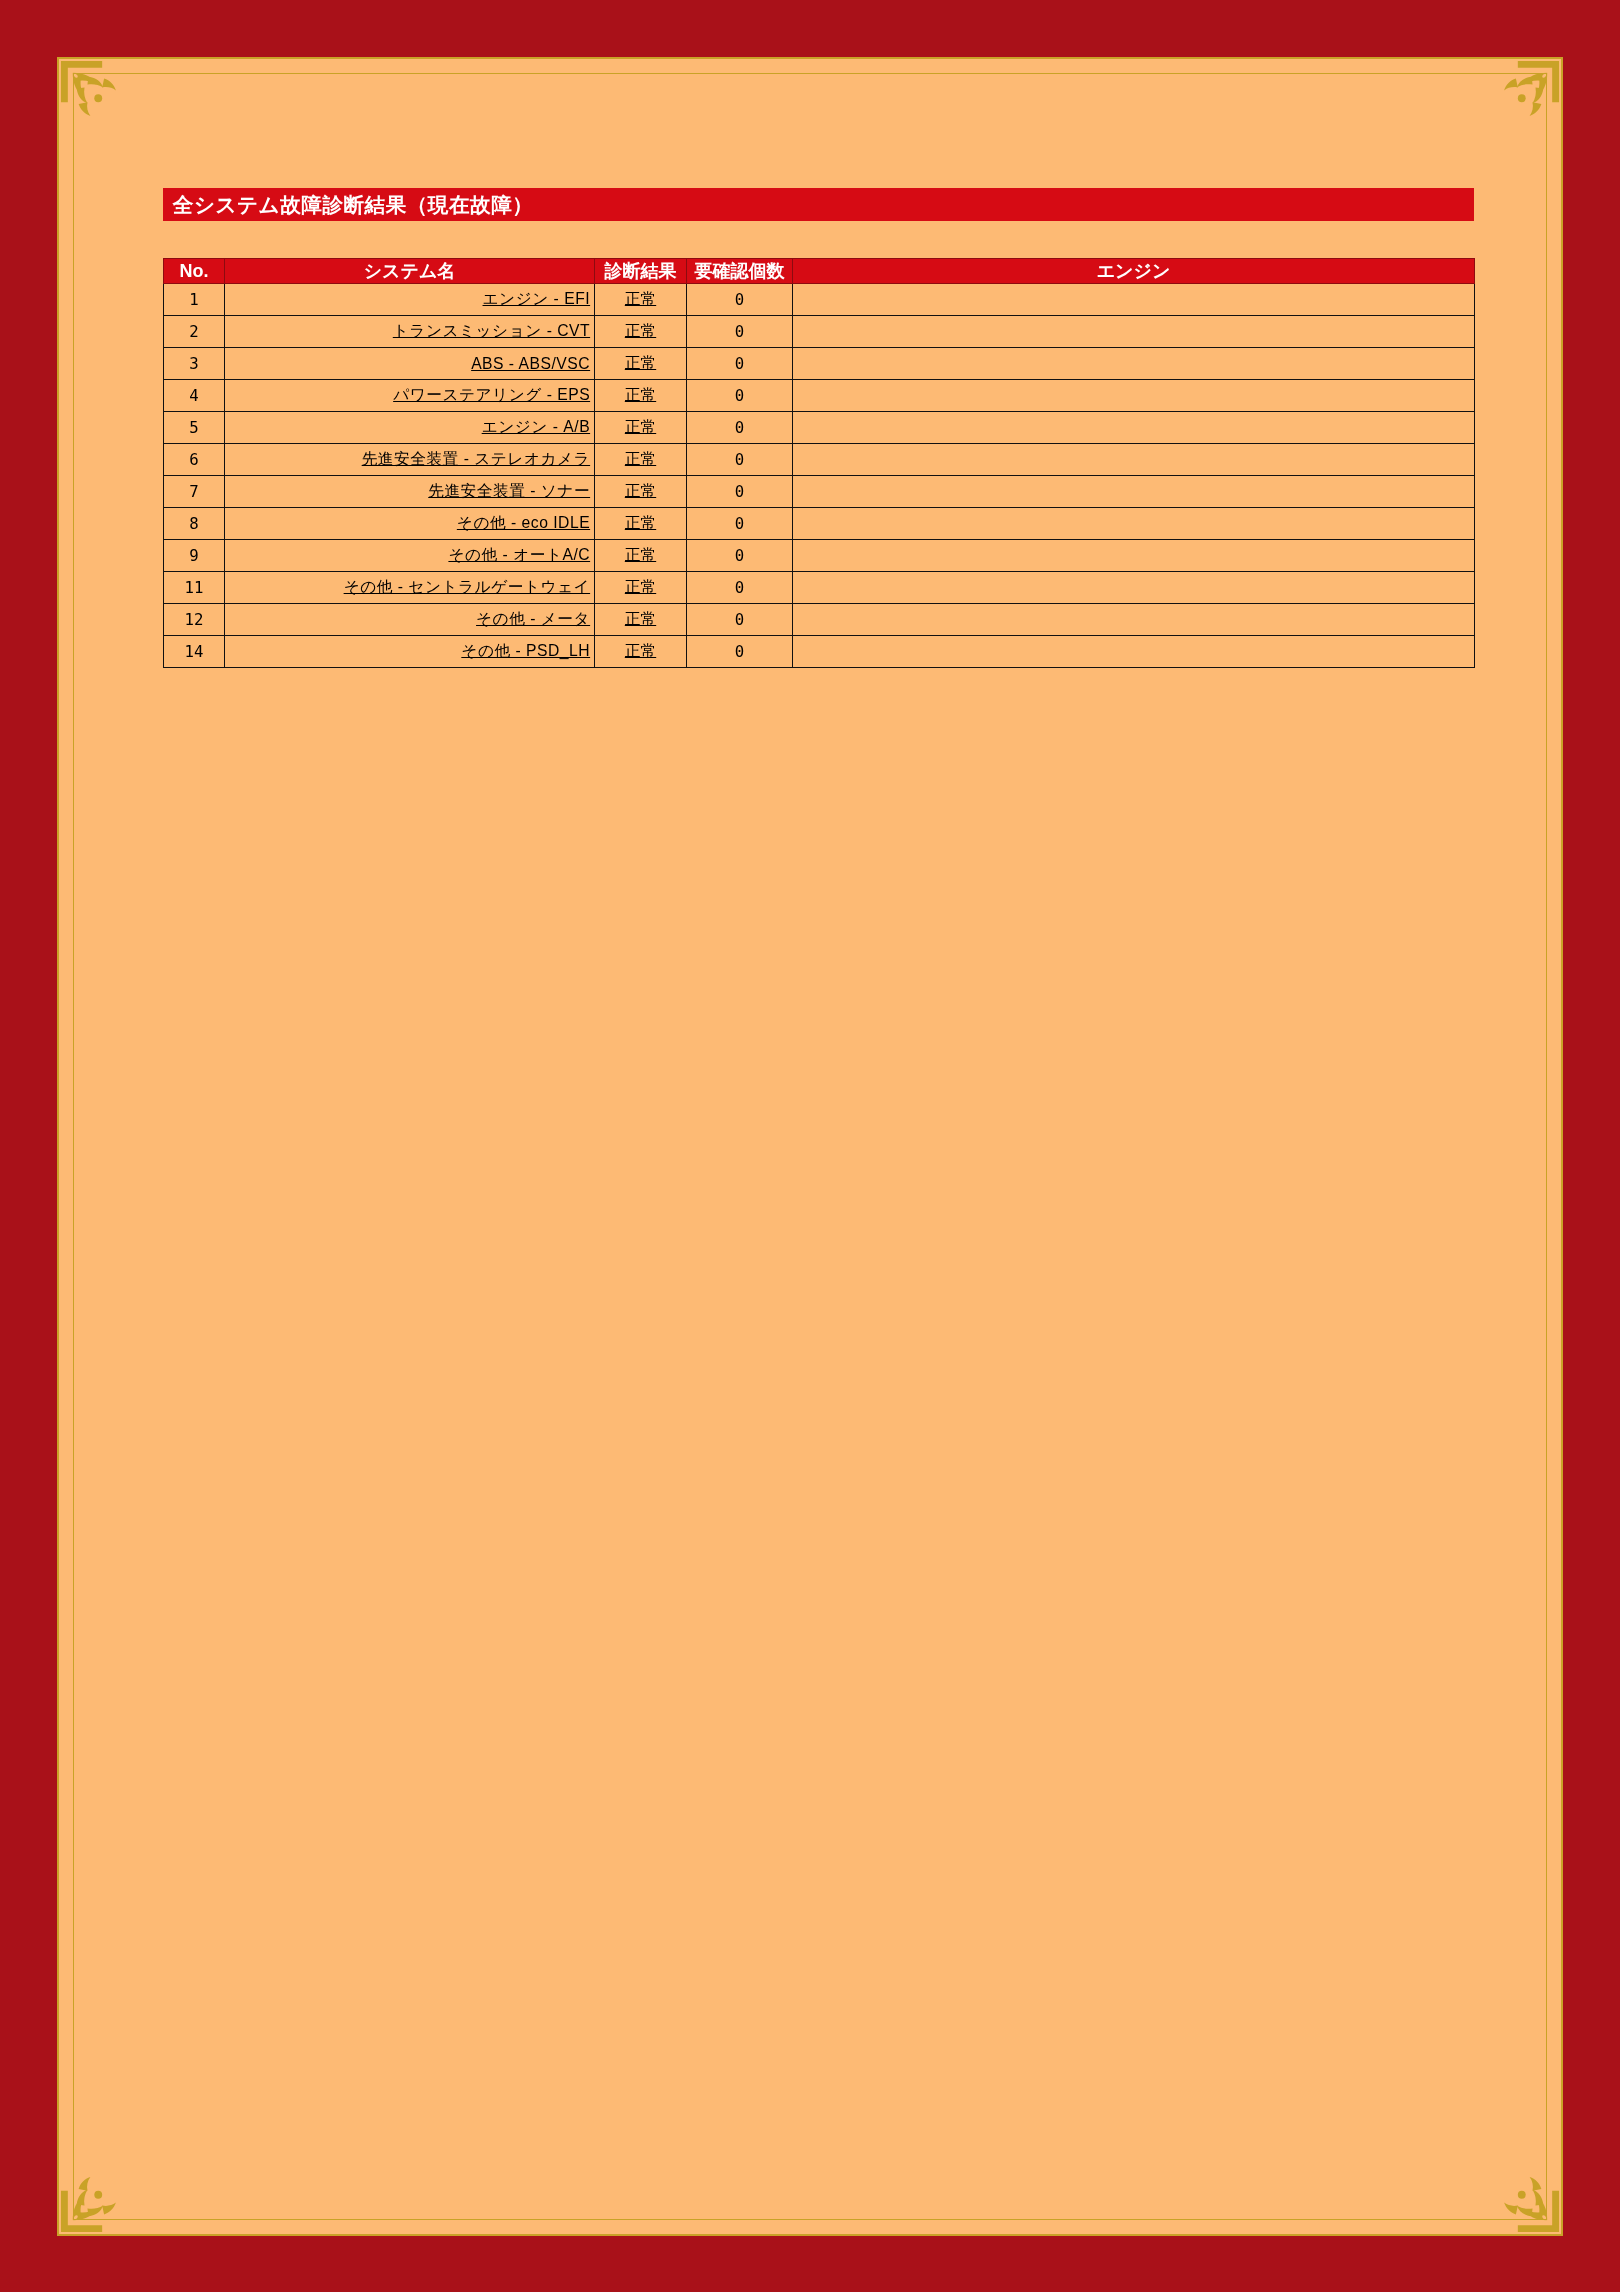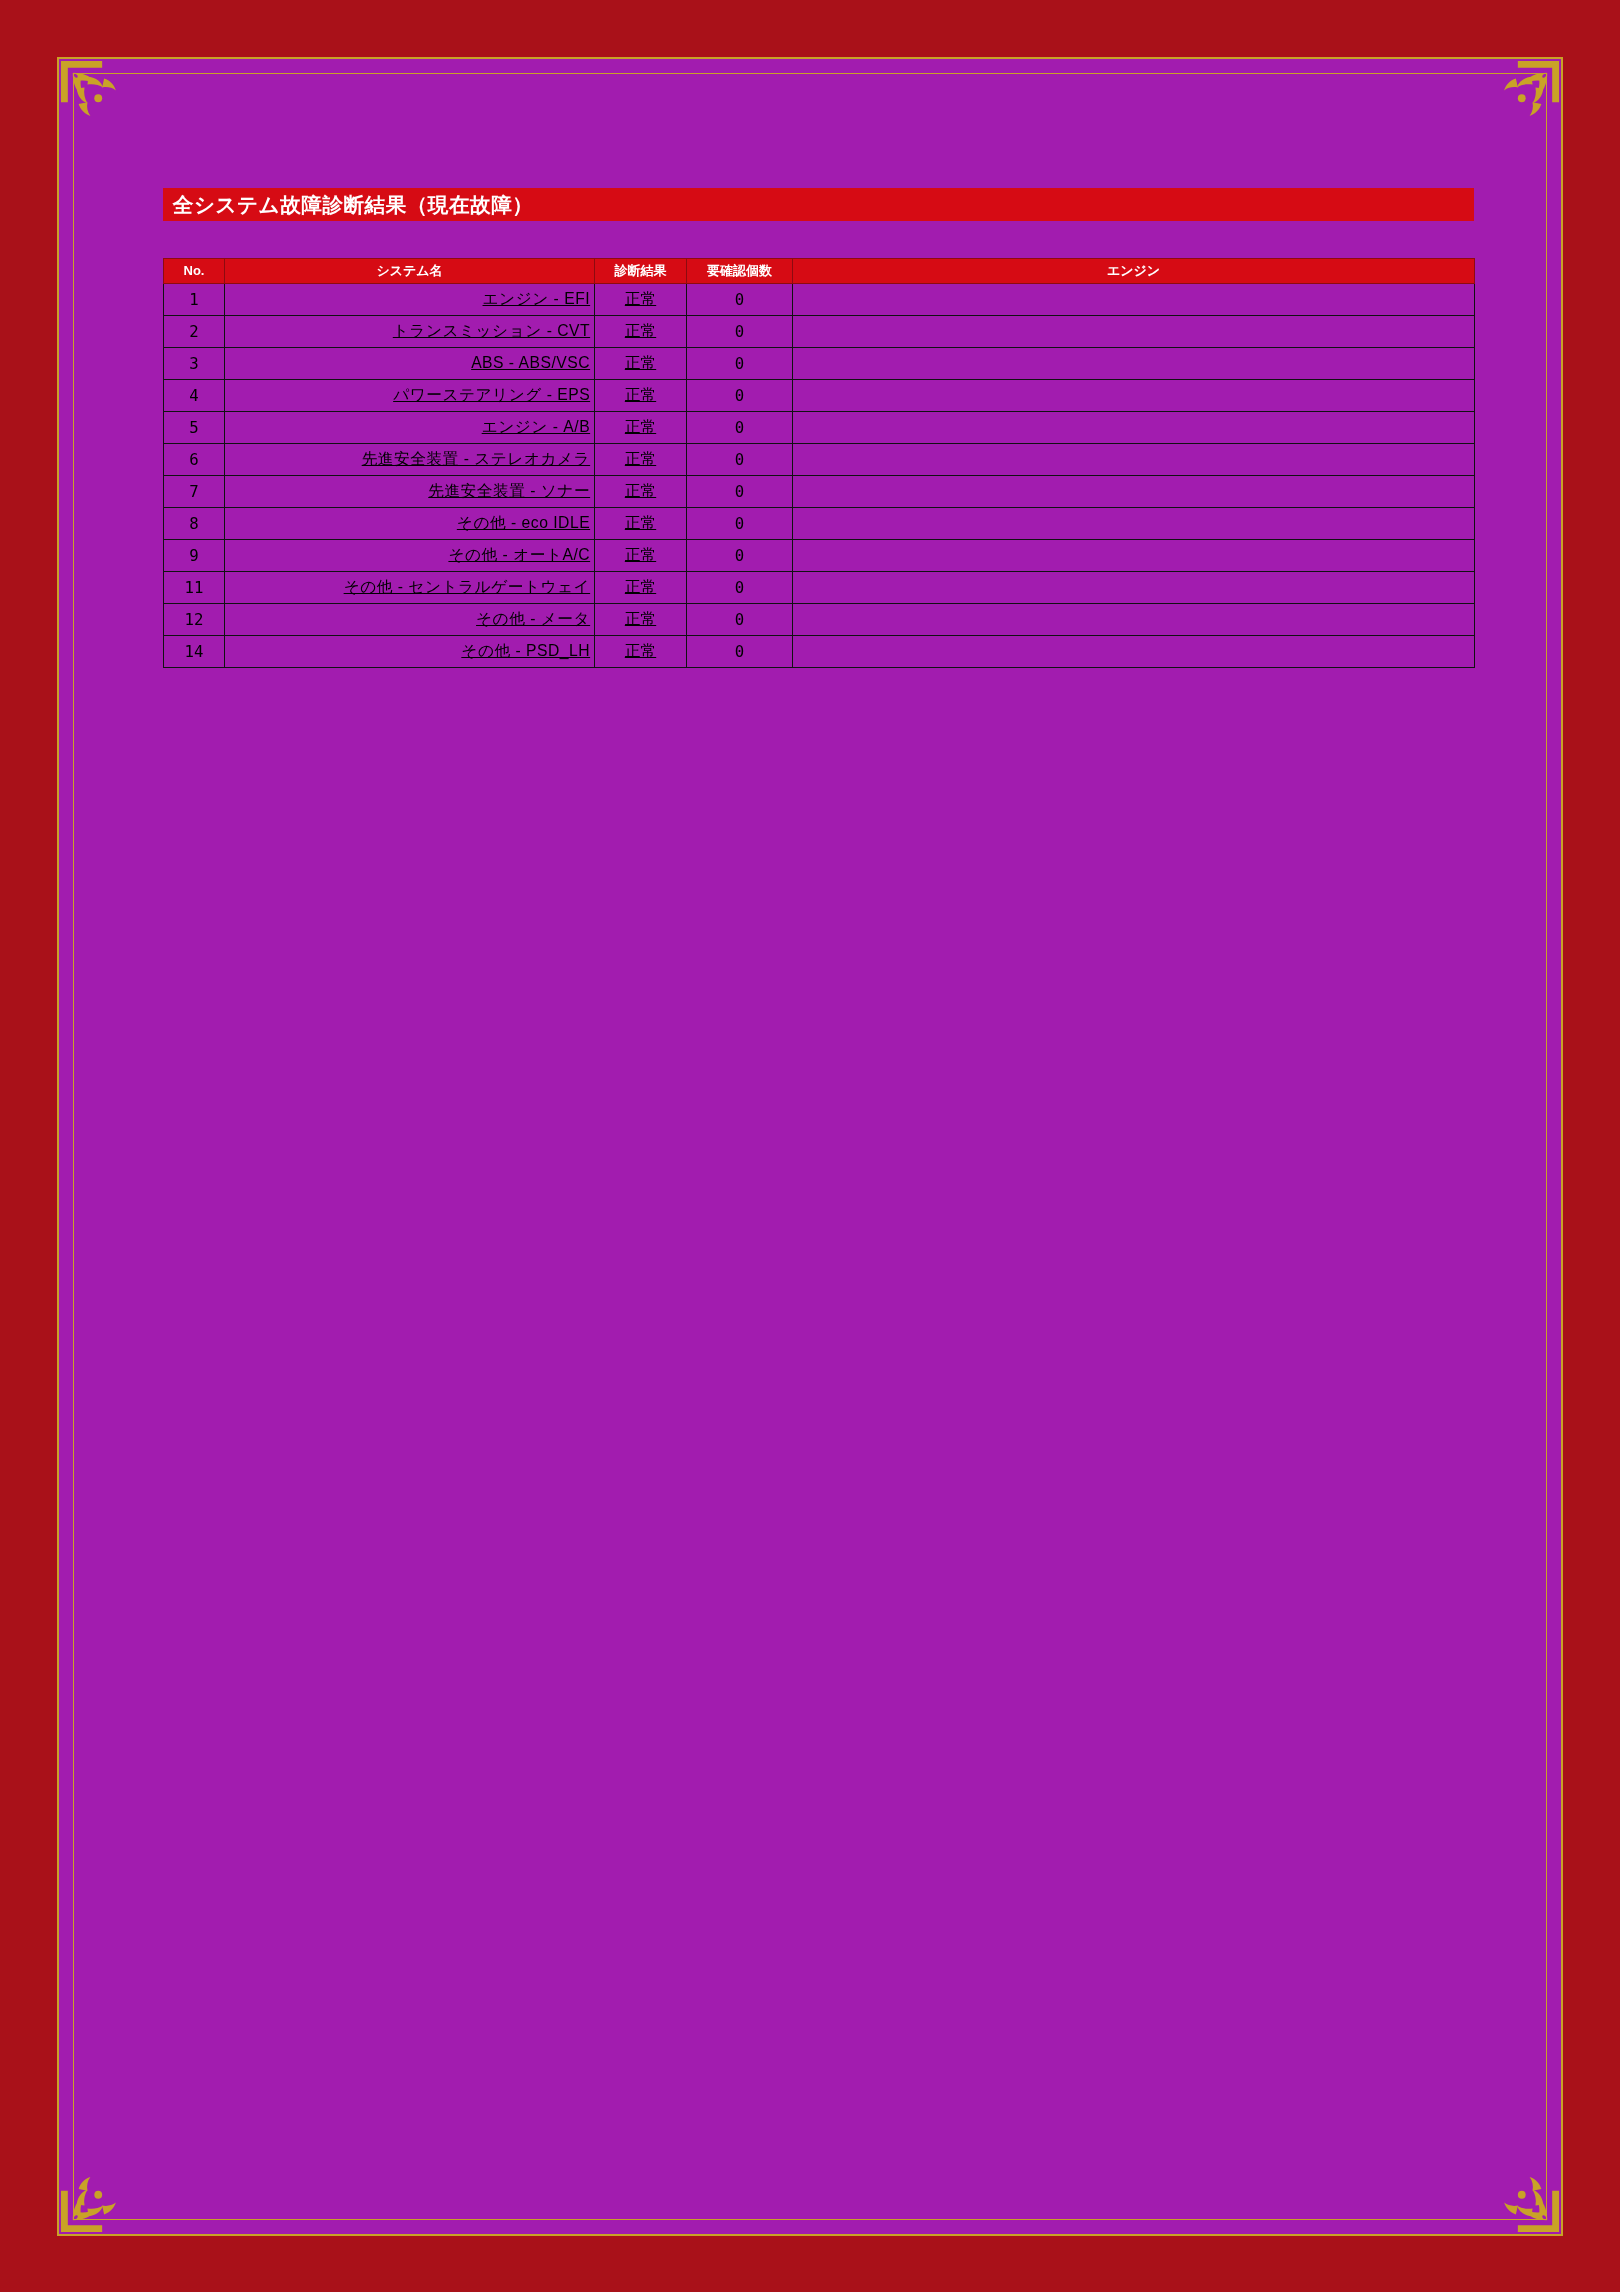--- a/index.html
+++ b/index.html
@@ -22,21 +22,21 @@
     background: #a91119;
     padding: 0;
     overflow: hidden;
   }
   .frame-outer {
     position: absolute;
     left: 57px;
     top: 57px;
     right: 57px;
     bottom: 57px;
-    background: #a21caf;
+    background: #fdba74;
     border: 2.9px solid #c9a227;
     box-sizing: border-box;
   }
   .frame-inner {
     position: absolute;
     left: 13.7px;
     top: 13.7px;
     right: 13.7px;
     bottom: 13.7px;
     border: 1.5px solid #c9a227;
@@ -88,21 +88,21 @@
     font-size: 15.7px;
     height: 32px;
     padding: 0 3.9px;
     box-sizing: border-box;
   }
   table.result thead th {
     background: #d60b14;
     color: #ffffff;
     font-weight: bold;
     text-align: center;
-    font-size: 13px;
+    font-size: 18px;
     height: 24.5px;
     padding: 0 2.9px;
     border: 1px solid #8d0b10;
   }
   .col-no      { width: 61px;  }
   .col-system  { width: 370px; }
   .col-result  { width: 92px;  }
   .col-count   { width: 106px; }
   .col-place   { width: 682px; }
 

